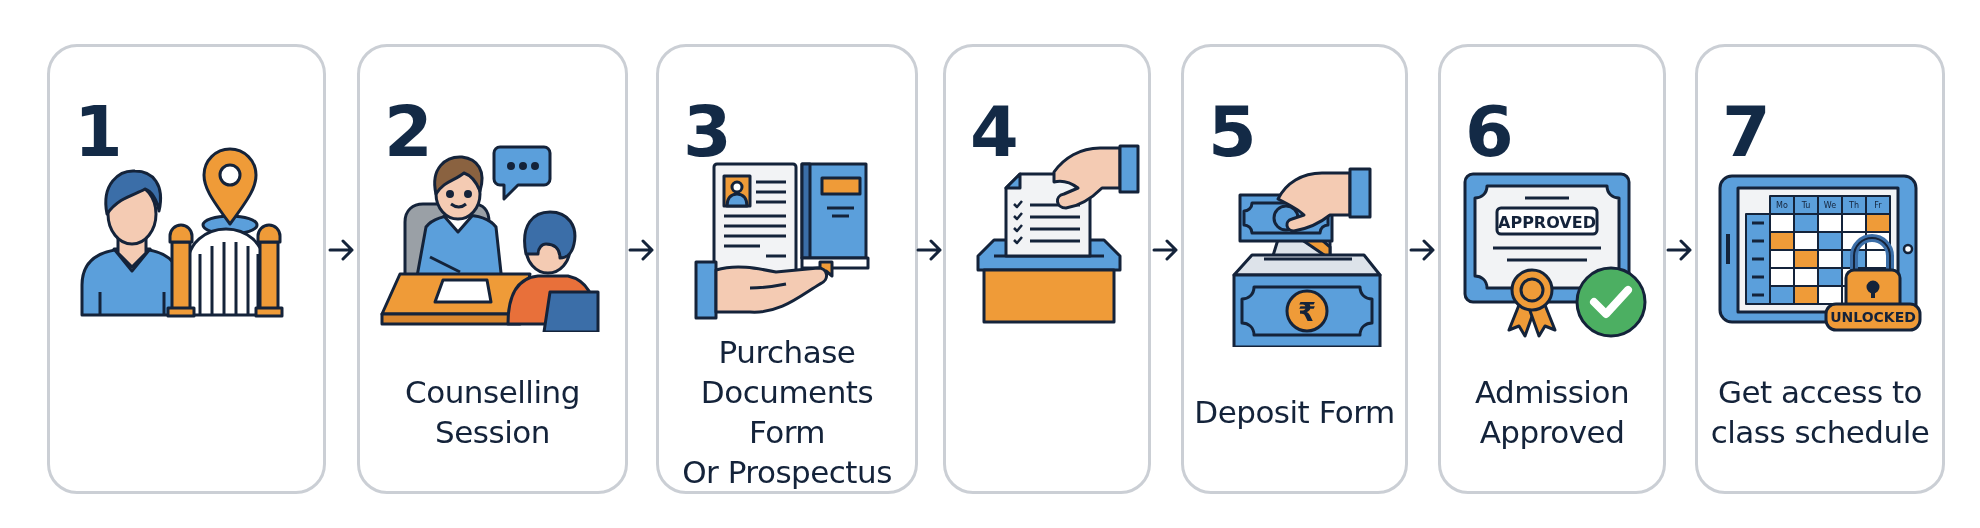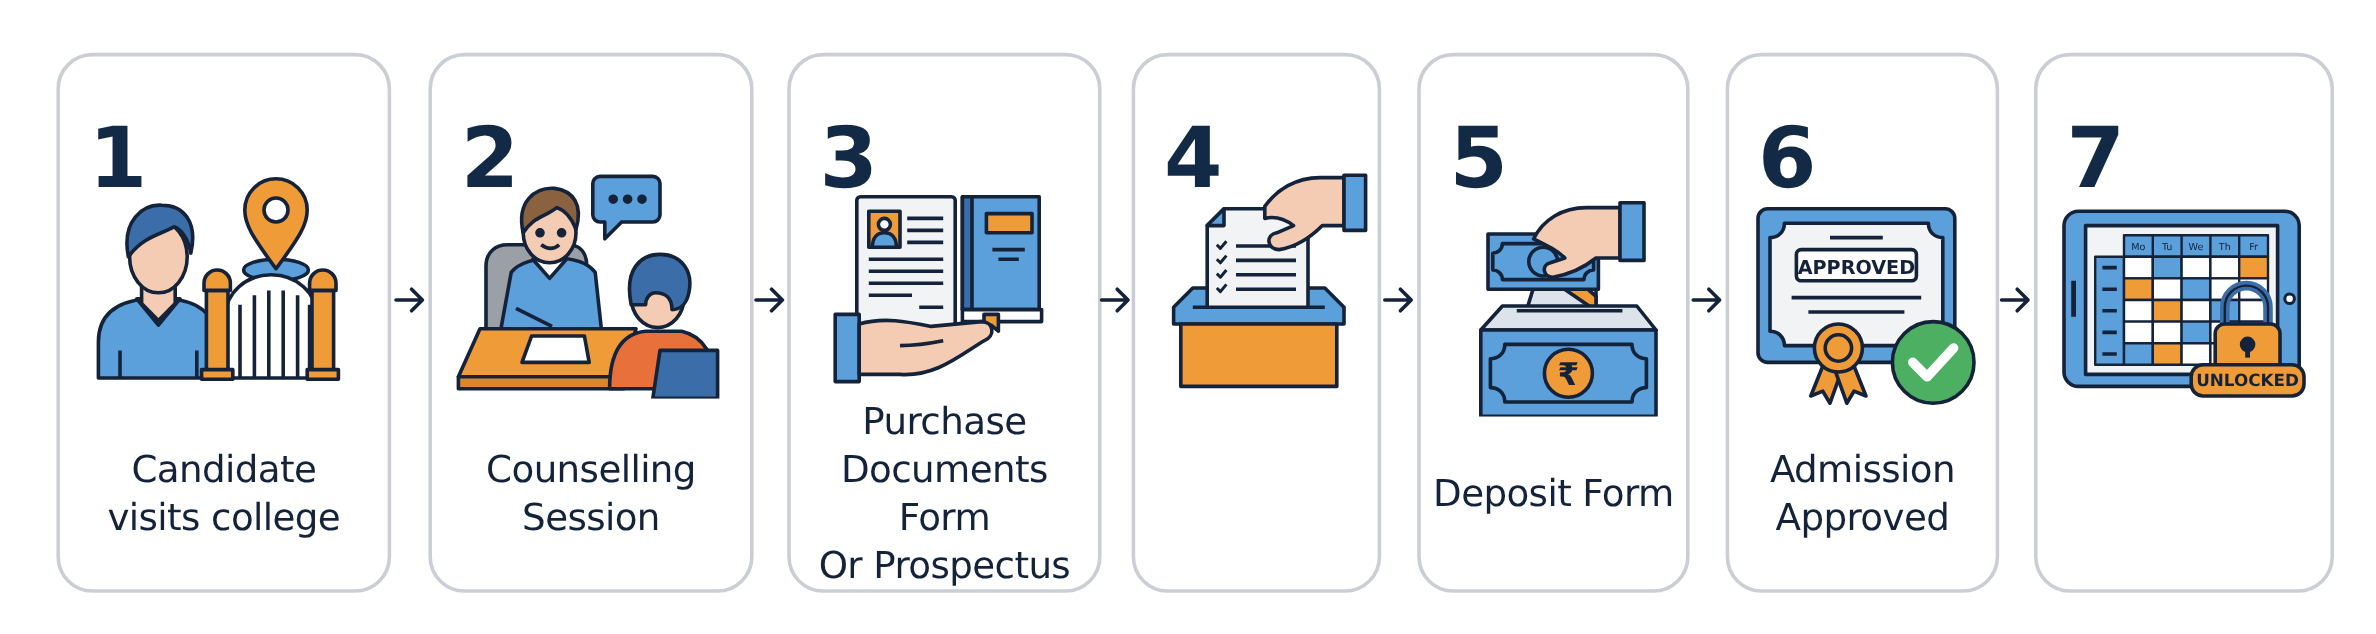--- a/index.html
+++ b/index.html
@@ -54,24 +54,20 @@
       <line x1="168" y1="104" x2="168" y2="173"></line>
         <line x1="178" y1="112" x2="178" y2="173"></line>
       <rect x="92" y="100" width="18" height="73" fill="#ef9b38"></rect>
       <path d="M90 100 h22 v-6 a11 11 0 0 0 -22 0z" fill="#ef9b38"></path>
       <rect x="88" y="166" width="26" height="8" fill="#ef9b38"></rect>
       <rect x="180" y="100" width="18" height="73" fill="#ef9b38"></rect>
       <path d="M178 100 h22 v-6 a11 11 0 0 0 -22 0z" fill="#ef9b38"></path>
       <rect x="176" y="166" width="26" height="8" fill="#ef9b38"></rect>
     </g>
   </svg>
-  <div class="label">
-      <span>Candidate
-visits college</span>
-    </div>
 </div>
 
 <svg class="arrow" style="left:327px;" viewBox="0 0 30 28">
     <path d="M3 14 H25 M16 5 L25 14 L16 23" fill="none" stroke="#14233a" stroke-width="3" stroke-linecap="round" stroke-linejoin="round"></path>
   </svg>
 
 <div class="card" style="left:357px;width:271px;">
   <div class="num">2</div>
   <svg class="icon" style="left:20px;top:95px;" width="230" height="190" viewBox="0 0 230 190">
     <g stroke="#14233a" stroke-width="3" stroke-linejoin="round">
@@ -307,13 +303,17 @@
       <text x="155" y="148" text-anchor="middle" font-family="DejaVu Sans, sans-serif" font-size="14" font-weight="bold" fill="#14233a" stroke="none">UNLOCKED</text>
     </g>
     <g font-family="DejaVu Sans, sans-serif" font-size="8" fill="#14233a" text-anchor="middle">
       <text x="64" y="34">Mo</text>
       <text x="88" y="34">Tu</text>
       <text x="112" y="34">We</text>
       <text x="136" y="34">Th</text>
       <text x="160" y="34">Fr</text>
     </g>
   </svg>
+  <div class="label">
+      <span>Get access to
+class schedule</span>
+    </div>
 </div>
 
 </body></html>

